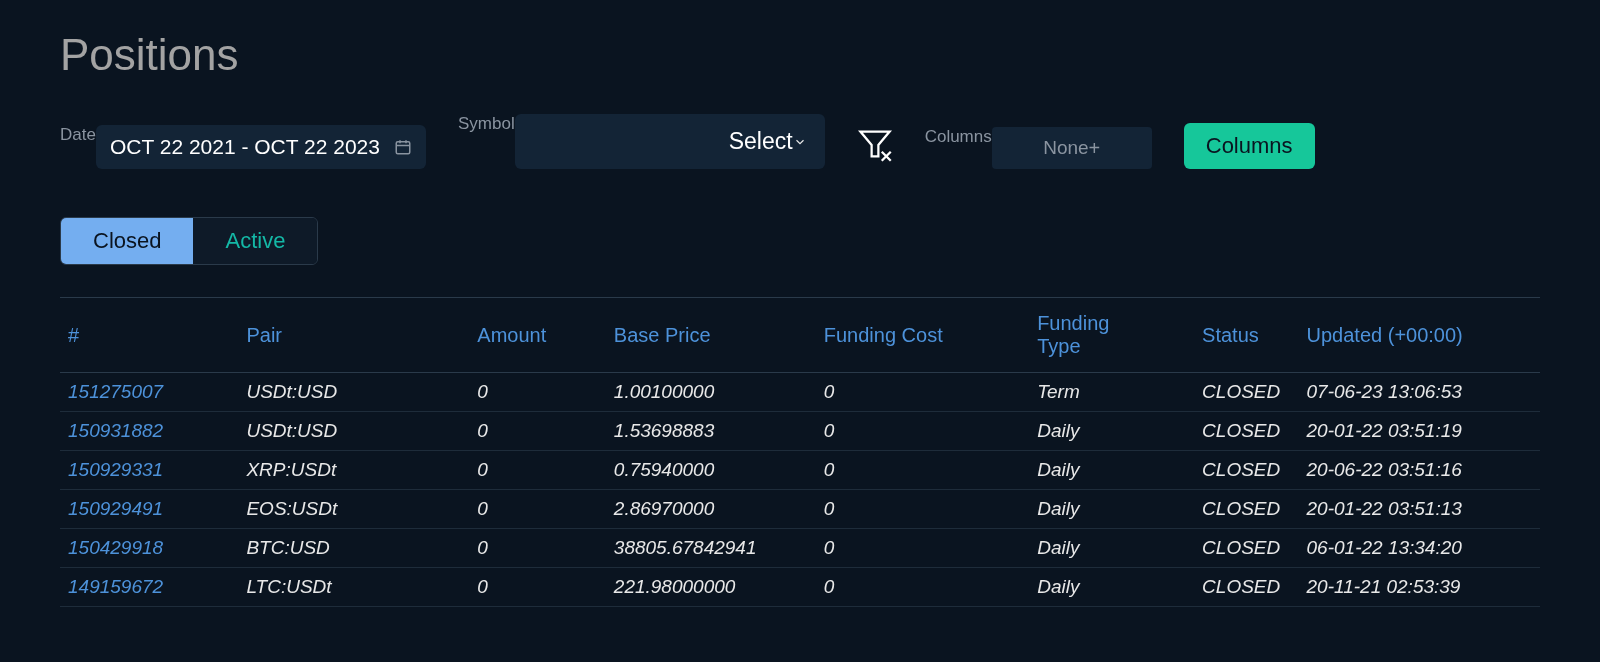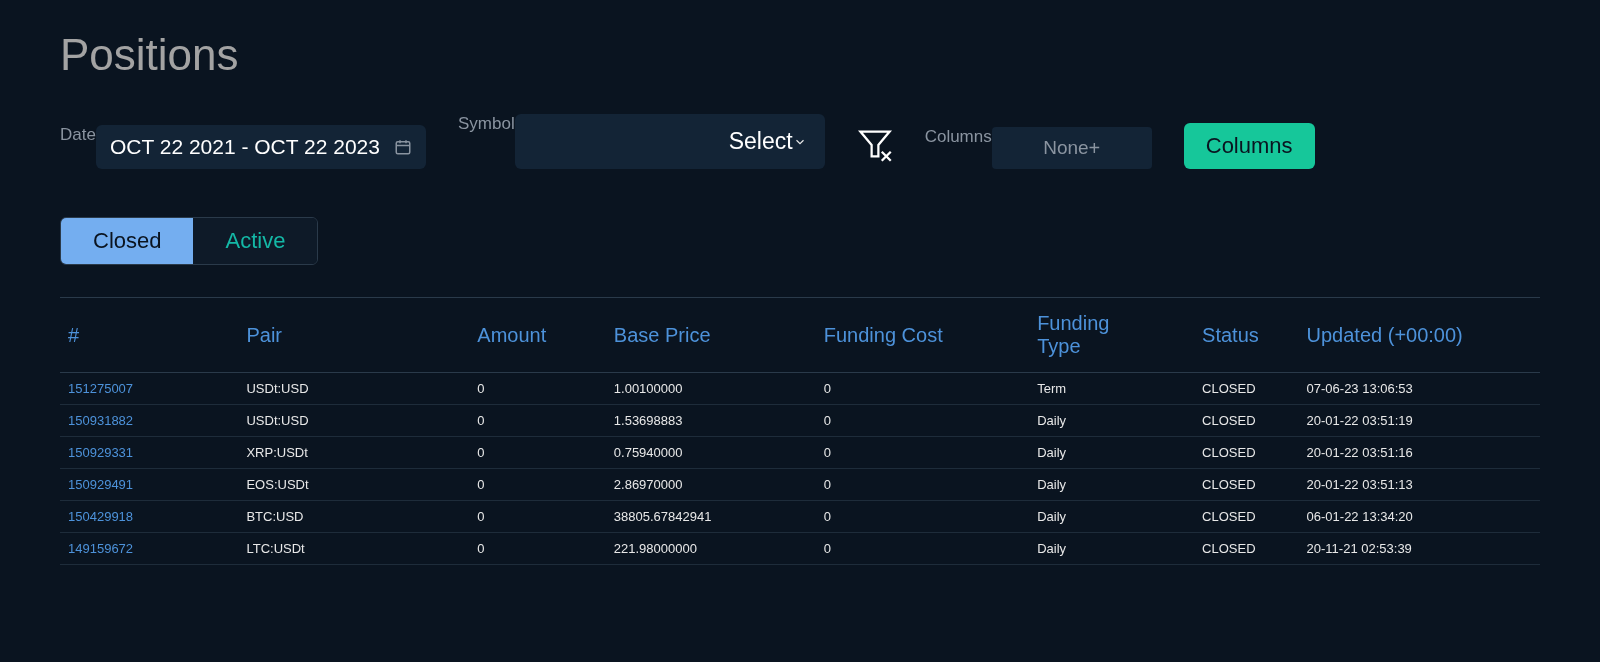--- a/index.html
+++ b/index.html
@@ -113,25 +113,26 @@
   thead th {
     text-align: left;
     font-weight: 400;
     font-size: 20px;
     color: #4d92da;
     padding: 14px 8px;
     border-top: 1px solid #2a3a4a;
     border-bottom: 1px solid #2a3a4a;
   }
   tbody td {
-    font-size: 13px;
+    font-size: 19px;
     padding: 8px 8px;
     border-bottom: 1px solid #1e2c3a;
     color: #e8e8e8;
     white-space: nowrap;
+    font-style: italic;
   }
   tbody td.idcell { color: #4d92da; }
   th.right, td.right { }
   th.left, td.left { text-align: left; }
   .col-id      { width: 170px; }
   .col-pair    { width: 220px; }
   .col-amount  { width: 130px; }
   .col-price   { width: 200px; }
   .col-fcost   { width: 190px; }
   .col-ftype   { width: 140px; padding-left: 22px; }
@@ -229,21 +230,21 @@
           <td class="right col-updated">20-01-22 03:51:19</td>
         </tr>
         <tr>
           <td class="idcell left col-id">150929331</td>
           <td class="left col-pair">XRP:USDt</td>
           <td class="right col-amount">0</td>
           <td class="right col-price">0.75940000</td>
           <td class="right col-fcost">0</td>
           <td class="left col-ftype">Daily</td>
           <td class="left col-status">CLOSED</td>
-          <td class="right col-updated">20-01-22 03:51:16</td>
+          <td class="right col-updated">20-06-22 03:51:16</td>
         </tr>
         <tr>
           <td class="idcell left col-id">150929491</td>
           <td class="left col-pair">EOS:USDt</td>
           <td class="right col-amount">0</td>
           <td class="right col-price">2.86970000</td>
           <td class="right col-fcost">0</td>
           <td class="left col-ftype">Daily</td>
           <td class="left col-status">CLOSED</td>
           <td class="right col-updated">20-01-22 03:51:13</td>

